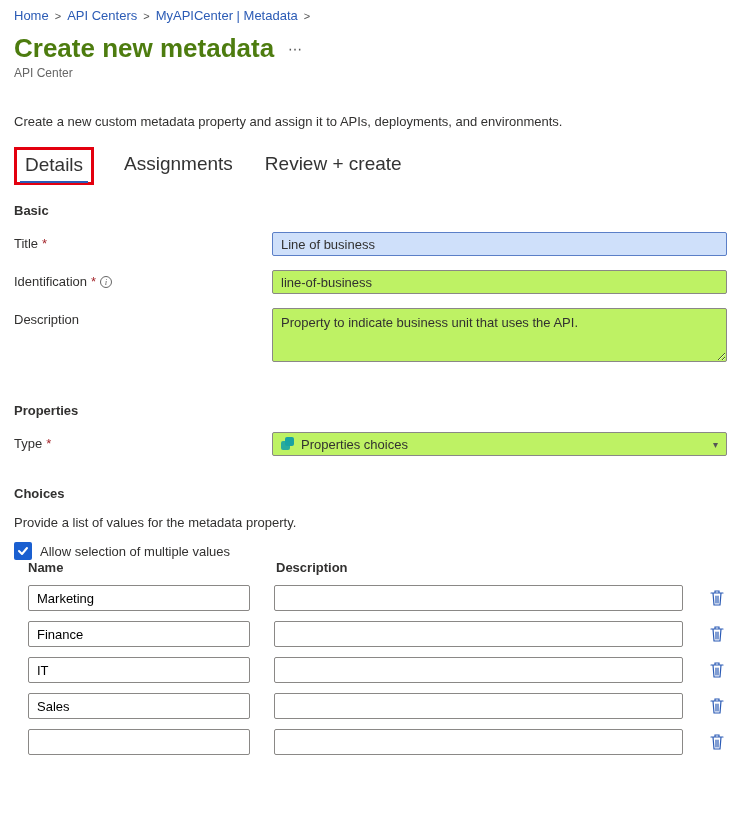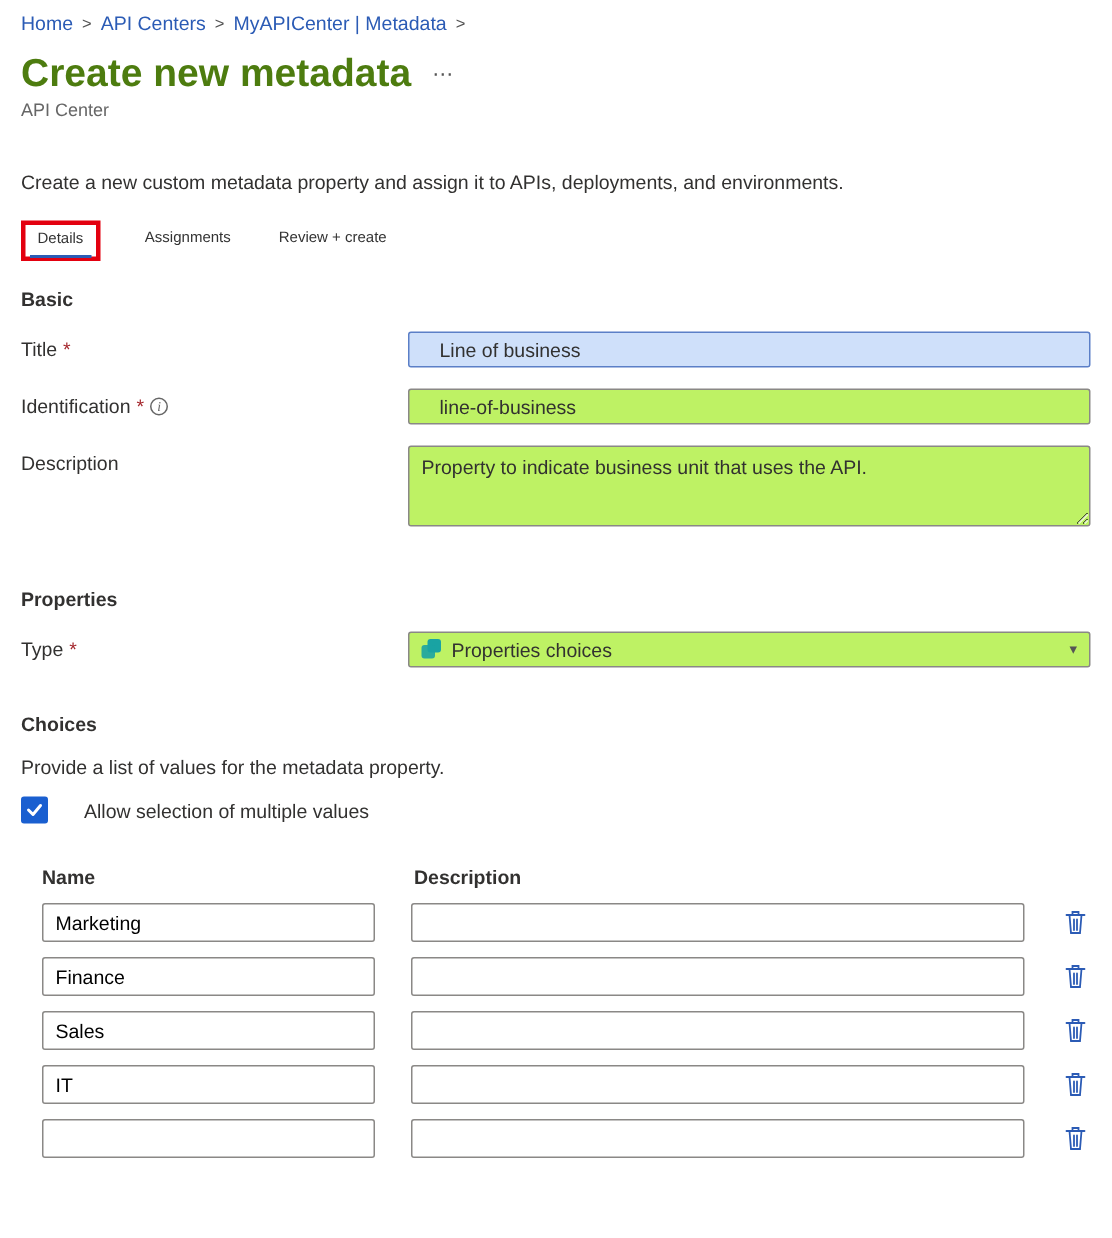--- a/index.html
+++ b/index.html
@@ -19,21 +19,21 @@
       margin-bottom: 10px;
     }
     .breadcrumb a { color: #2b5bb5; text-decoration: none; cursor: pointer; }
     .breadcrumb .sep { color: #555; font-size: 11px; }
     .page-head { display: flex; align-items: center; gap: 10px; }
     .page-title { font-size: 26px; font-weight: 600; color: #4d7c0f; }
     .ellipsis { color: #555; font-size: 14px; cursor: pointer; padding: 2px 4px;}
     .subtitle { font-size: 12px; color: #666; margin-top: 2px; }
     .intro { margin-top: 34px; margin-bottom: 18px; color: #323130; }
     .tabs { display: flex; gap: 28px; border-bottom: 0; margin-bottom: 14px; }
-    .tab { padding: 6px 2px 8px 2px; font-size: 10px; color: #333; cursor: pointer; }
+    .tab { padding: 6px 2px 8px 2px; font-size: 19px; color: #333; cursor: pointer; }
     .tab.active {
       border: 3px solid #e3000f;
       border-bottom: 3px solid #e3000f;
       position: relative;
       padding: 4px 8px 6px 8px;
     }
     .tab.active::after {
       content:"";
       position:absolute; left:3px; right:3px; bottom:-1px;
       height:2px; background:#2b5bb5;
@@ -46,32 +46,32 @@
     input[type=text].ctrl, .select.ctrl, textarea.ctrl {
       width: 100%;
       border: 1px solid #8a8886;
       border-radius: 2px;
       font-family: inherit;
       font-size: 13px;
       color: #323130;
       background: #bef264;
       outline: none;
     }
-    input[type=text].ctrl { height: 24px; padding: 0 20px; }
+    input[type=text].ctrl { height: 24px; padding: 0 8px; }
     input[type=text].ctrl.selected { background: #cfe0fa; border-color:#5b7fc7; }
     textarea.ctrl { height: 54px; padding: 6px 8px; resize: both; }
     .select.ctrl {
       height: 24px; padding: 0 8px;
       display:flex; align-items:center; gap:6px;
       cursor:pointer; justify-content:space-between;
     }
     .select-left { display:flex; align-items:center; gap:6px; }
     .chev { color:#555; font-size:10px; }
     .choices-intro { font-size:13px; color:#323130; margin: 6px 0 12px 0; }
-    .checkbox-row { display:flex; align-items:center; gap:24px; margin-bottom:28px; cursor:pointer;}
+    .checkbox-row { display:flex; align-items:center; gap:8px; cursor:pointer;}
     .chk {
       width:18px; height:18px; background:#1a5fd0; border-radius:2px;
       display:flex; align-items:center; justify-content:center;
     }
     .chk svg { display:block; }
     .choice-table { margin-left: 14px; }
     .choice-head { display:flex; gap:26px; margin-bottom: 10px; }
     .col-name { width: 222px; font-weight:600; font-size:13px; }
     .col-desc { flex:1; font-weight:600; font-size:13px; }
     .choice-row { display:flex; gap:24px; align-items:center; margin-bottom:10px; }
@@ -207,40 +207,40 @@
     <input class="name-in" value="Finance" style="">
     <input class="desc-in" value="" style="">
     <span class="trash">
       <svg width="14" height="16" viewBox="0 0 14 16">
           <path d="M1 3h12M5 3V1h4v2M3 3l1 12h6l1-12M6 6v7M8 6v7" stroke="#2b5bb5" stroke-width="1.2" fill="none" stroke-linecap="round"></path>
         </svg>
     </span>
   </div>
 
   <div class="choice-row">
+    <input class="name-in" value="IT" style="">
+    <input class="desc-in" value="" style="">
+    <span class="trash">
+      <svg width="14" height="16" viewBox="0 0 14 16">
+          <path d="M1 3h12M5 3V1h4v2M3 3l1 12h6l1-12M6 6v7M8 6v7" stroke="#2b5bb5" stroke-width="1.2" fill="none" stroke-linecap="round"></path>
+        </svg>
+    </span>
+  </div>
+
+  <div class="choice-row">
     <input class="name-in" value="Sales" style="">
     <input class="desc-in" value="" style="">
     <span class="trash">
       <svg width="14" height="16" viewBox="0 0 14 16">
           <path d="M1 3h12M5 3V1h4v2M3 3l1 12h6l1-12M6 6v7M8 6v7" stroke="#2b5bb5" stroke-width="1.2" fill="none" stroke-linecap="round"></path>
         </svg>
     </span>
   </div>
 
   <div class="choice-row">
-    <input class="name-in" value="IT" style="">
-    <input class="desc-in" value="" style="">
-    <span class="trash">
-      <svg width="14" height="16" viewBox="0 0 14 16">
-          <path d="M1 3h12M5 3V1h4v2M3 3l1 12h6l1-12M6 6v7M8 6v7" stroke="#2b5bb5" stroke-width="1.2" fill="none" stroke-linecap="round"></path>
-        </svg>
-    </span>
-  </div>
-
-  <div class="choice-row">
     <input class="name-in" value="" style="">
     <input class="desc-in" value="" style="">
     <span class="trash">
       <svg width="14" height="16" viewBox="0 0 14 16">
           <path d="M1 3h12M5 3V1h4v2M3 3l1 12h6l1-12M6 6v7M8 6v7" stroke="#2b5bb5" stroke-width="1.2" fill="none" stroke-linecap="round"></path>
         </svg>
     </span>
   </div>
 </div>
 

